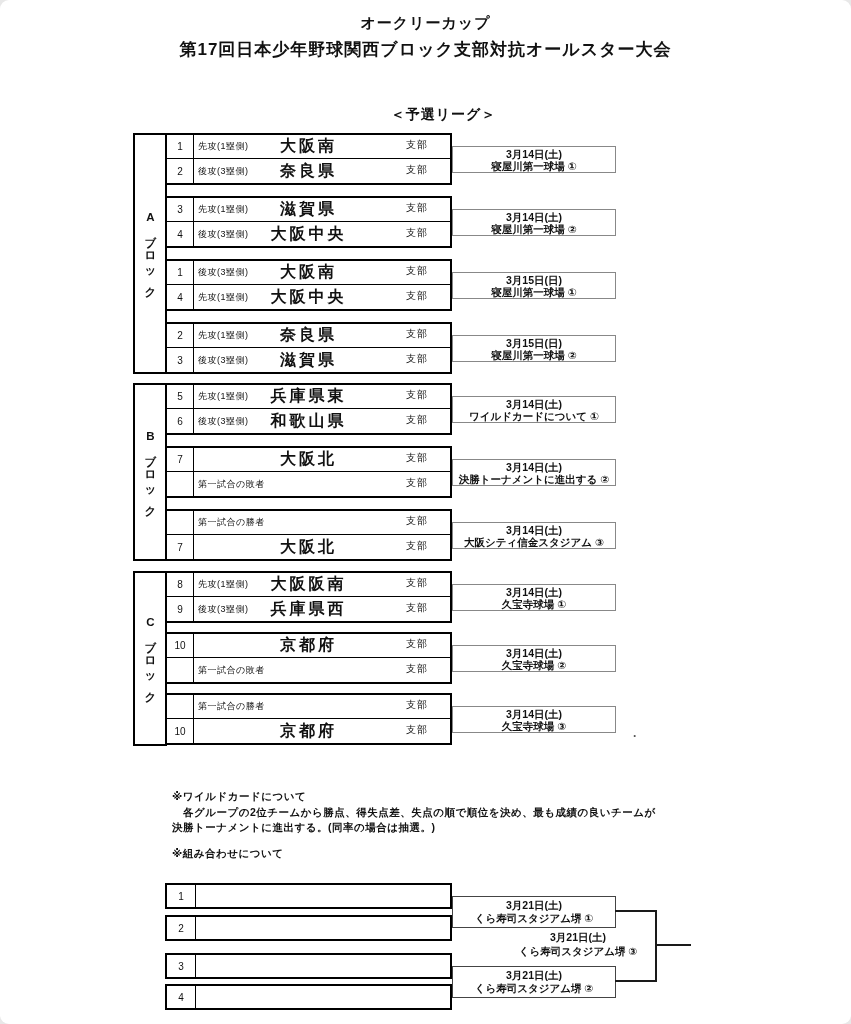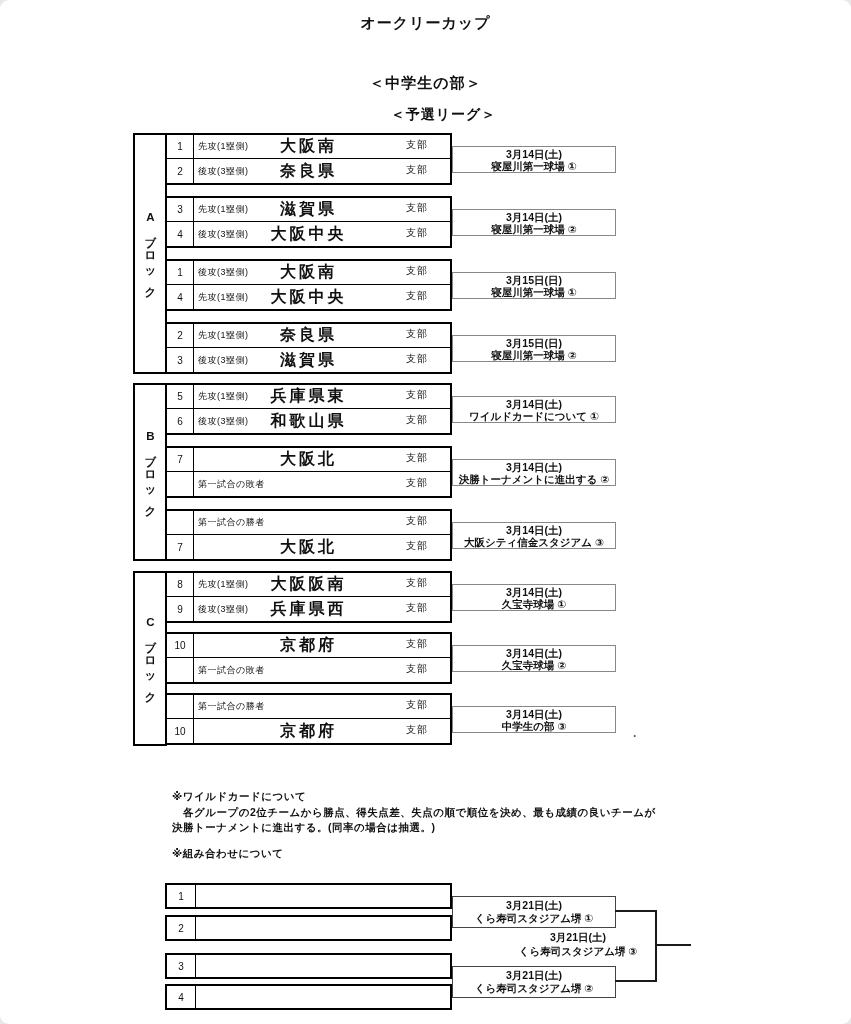--- a/index.html
+++ b/index.html
@@ -57,21 +57,21 @@
   }
   .hline,.vline{position:absolute;background:#1a1a1a;}
   .stray{position:absolute;left:633px;top:726px;font-size:12px;color:#555;font-weight:bold;}
 </style>
 </head>
 <body>
 
 <div class="page">
 
   <div class="ctext title1">オークリーカップ</div>
-  <div class="ctext division">＜中学生の部＞</div>
+  <div class="ctext title2">第17回日本少年野球関西ブロック支部対抗オールスター大会</div>
   <div class="ctext prelim-head">＜予選リーグ＞</div>
 
   <div class="blockbox" style="top:133px;height:241px;">
     <span class="vtext">Aブロック</span>
   </div>
   <div class="blockbox" style="top:383px;height:178px;">
     <span class="vtext">Bブロック</span>
   </div>
   <div class="blockbox" style="top:571px;height:175px;">
     <span class="vtext">Cブロック</span>
@@ -267,21 +267,21 @@
     </div>
     <div class="mrow r2">
       <span class="num">10</span>
       <span class="pos"></span>
       <span class="team">京都府</span>
       <span class="branch">支部</span>
     </div>
   </div>
   <div class="datebox" style="top:706px;">
     <div>3月14日(土)</div>
-    <div>中学生の部 ③</div>
+    <div>久宝寺球場 ③</div>
   </div>
 
   <span class="stray">.</span>
 
 
   <div class="note" style="top:790px;">※ワイルドカードについて</div>
   <div class="note" style="top:806px;">　各グループの2位チームから勝点、得失点差、失点の順で順位を決め、最も成績の良いチームが</div>
   <div class="note" style="top:821px;">決勝トーナメントに進出する。(同率の場合は抽選。)</div>
   <div class="note" style="top:847px;">※組み合わせについて</div>
 

